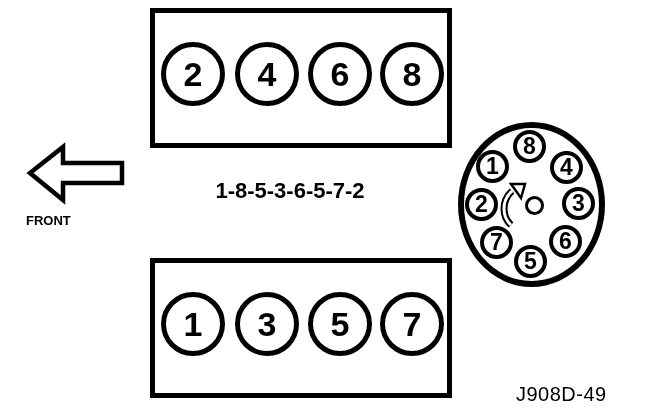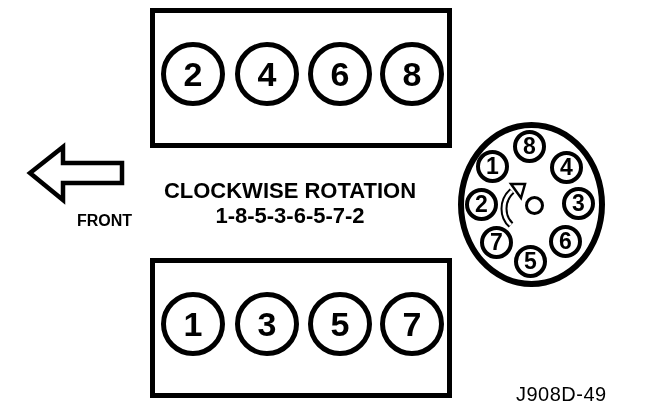--- a/index.html
+++ b/index.html
@@ -21,22 +21,22 @@
   }
   .cyl-top{top:42px;}
   .cyl-bottom{top:292px;}
   .cx1{left:161px;} .cx2{left:235px;} .cx3{left:308px;} .cx4{left:380px;}
 
   #rotation-text{
     position:absolute;left:145px;top:178px;width:290px;text-align:center;
     font-weight:bold;font-size:22px;line-height:25px;letter-spacing:0px;
   }
   #front-label{
-    position:absolute;left:26px;top:211px;width:106px;text-align:right;
-    font-weight:bold;font-size:16px;line-height:20px;
+    position:absolute;left:26px;top:211px;width:106px;text-align:left;
+    font-weight:bold;font-size:13px;line-height:20px;
   }
   #figure-code{
     position:absolute;left:516px;top:383px;width:120px;
     font-size:20px;letter-spacing:0.5px;font-weight:normal;
   }
   #front-arrow{position:absolute;left:25px;top:140px;}
 
   #dist-ellipse{
     position:absolute;left:458px;top:122px;width:147px;height:165px;
     border:6px solid #000;border-radius:50%;box-sizing:border-box;background:#fff;
@@ -88,21 +88,20 @@
     <span>3</span>
   </div>
   <div class="cyl cyl-bottom cx3">
     <span>5</span>
   </div>
   <div class="cyl cyl-bottom cx4">
     <span>7</span>
   </div>
 
   <div id="rotation-text">
-    <div>CLOCKWISE ROTATION</div>
     <div>1-8-5-3-6-5-7-2</div>
   </div>
 
   <svg id="front-arrow" width="105" height="70" viewBox="0 0 105 70">
     <polygon points="97,23 38,23 38,7 5,33 38,60 38,43 97,43" fill="#ffffff" stroke="#000000" stroke-width="4.5" stroke-linejoin="miter"></polygon>
   </svg>
   <div id="front-label">
     <div>FRONT</div>
   </div>
 

